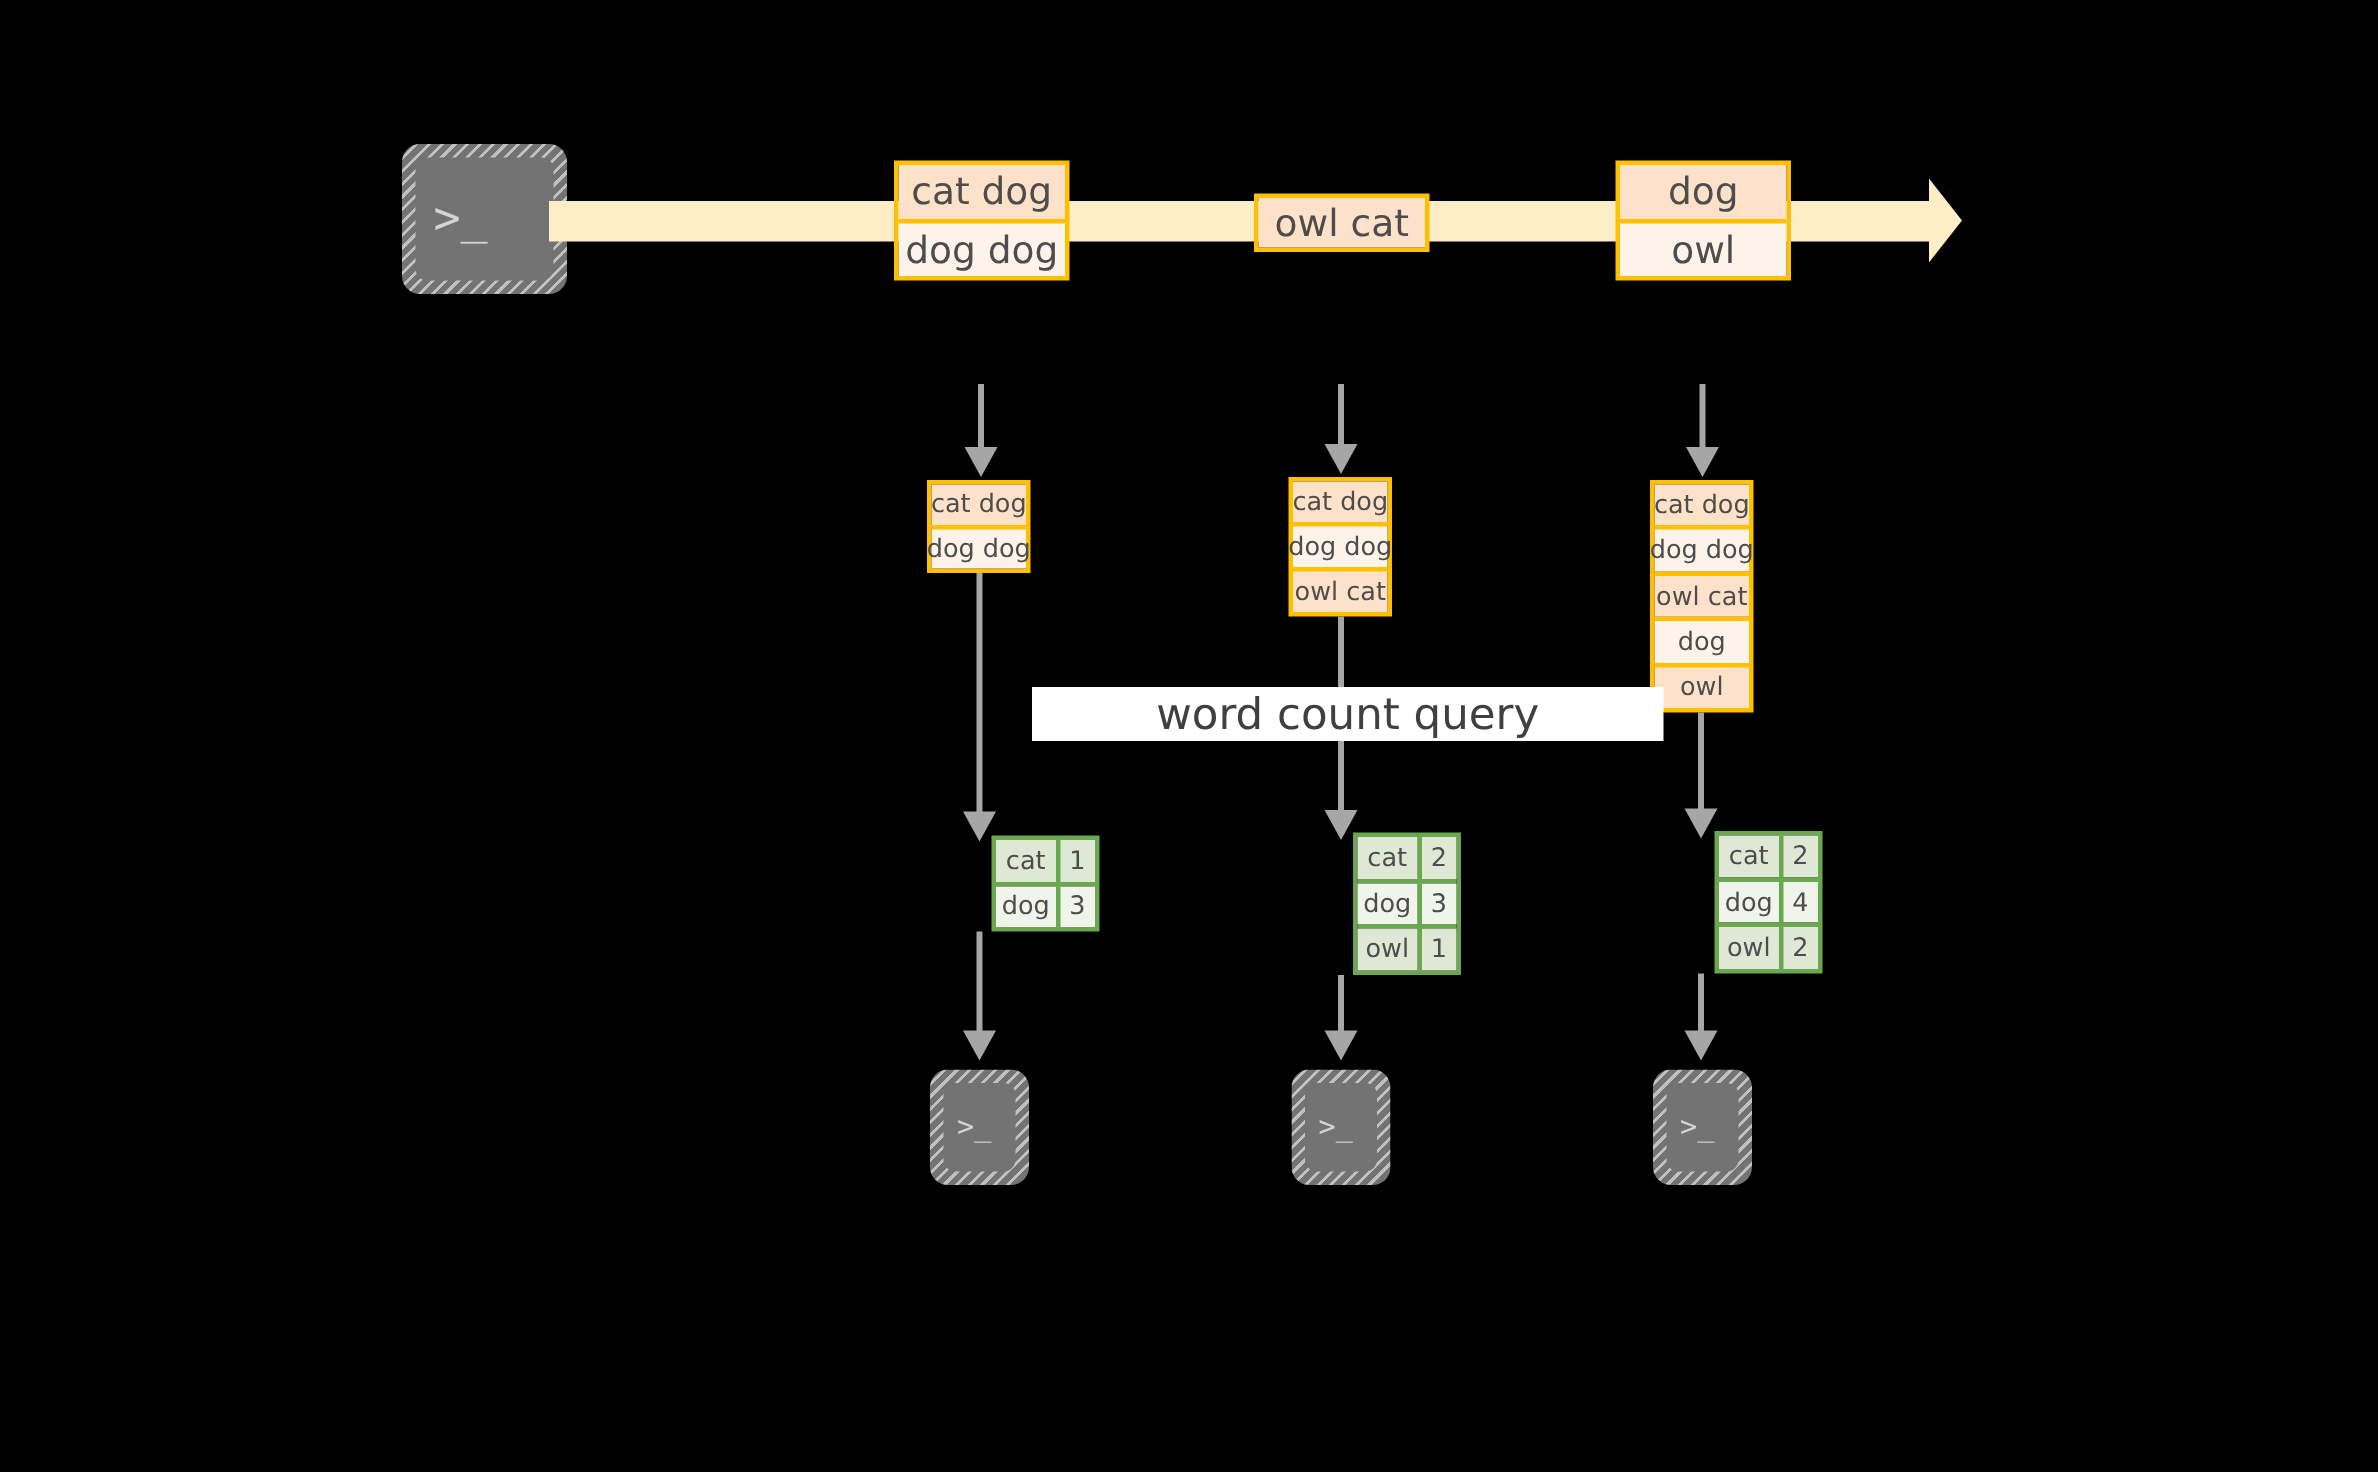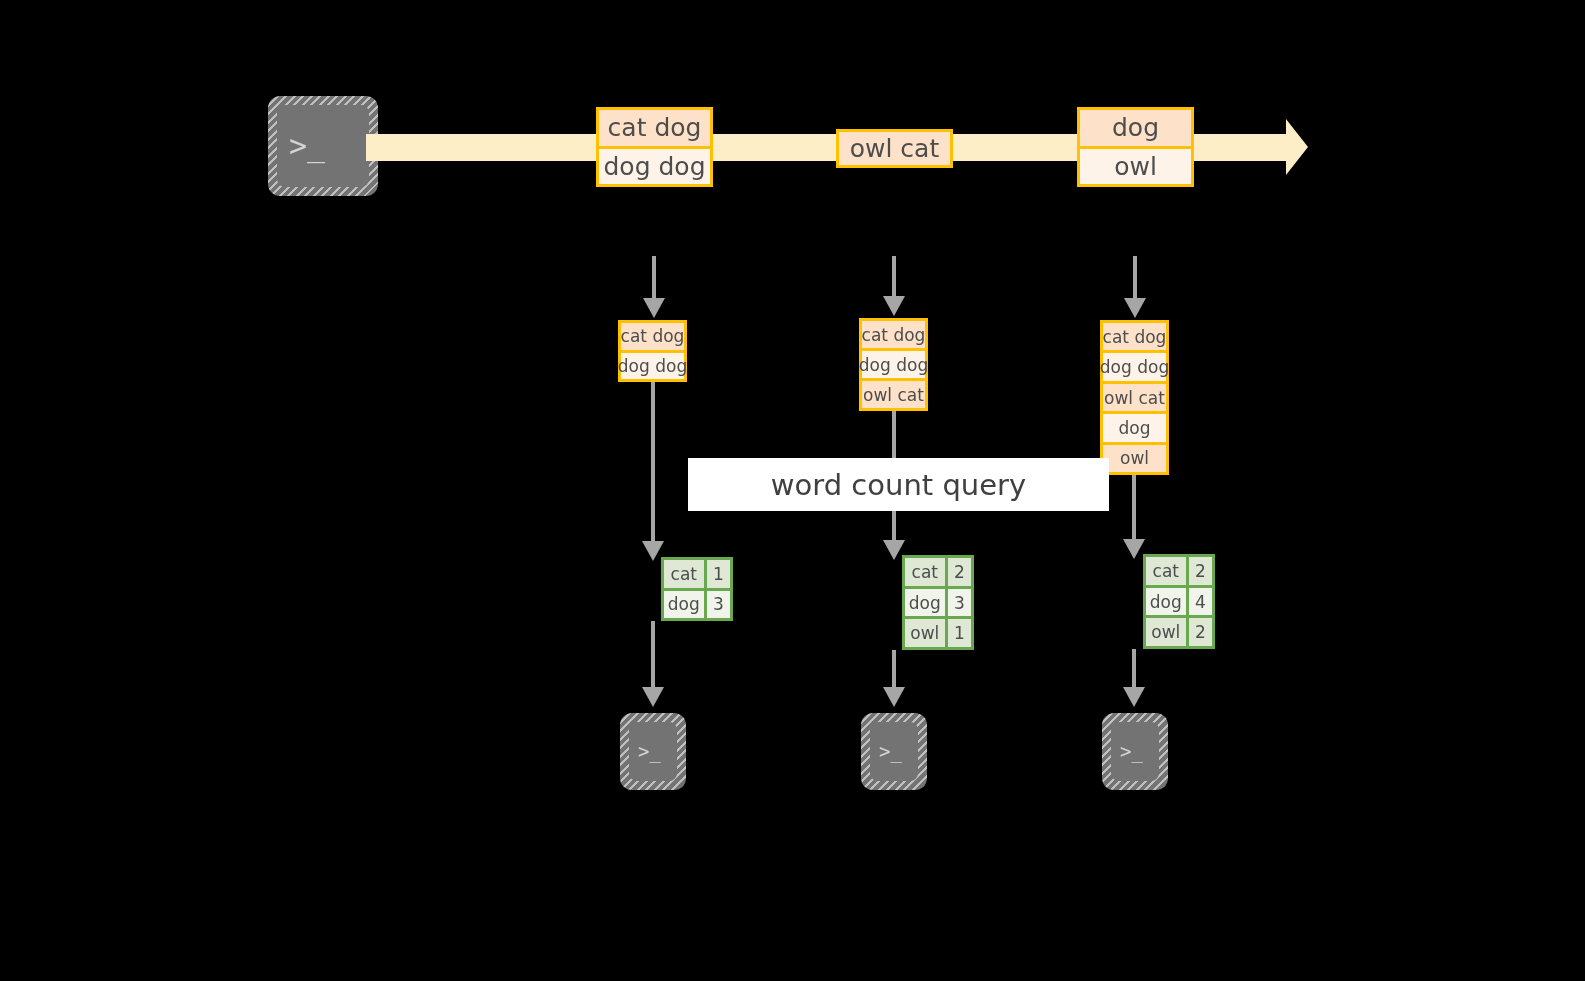--- a/index.html
+++ b/index.html
@@ -206,21 +206,21 @@
 
   <div class="vline" style="left:651px; top:382px; height:165px;"></div>
   <div class="vhead" style="left:642px; top:541px;"></div>
 
   <div class="vline" style="left:892px; top:411px; height:137px;"></div>
   <div class="vhead" style="left:883px; top:540px;"></div>
 
   <div class="vline" style="left:1132px; top:475px; height:72px;"></div>
   <div class="vhead" style="left:1123px; top:539px;"></div>
 
-  <div class="query-label" style="left:688px; top:458px; width:421px; height:53px;">
+  <div class="query-label" style="left:688px; top:458px; width:421px; height:36px;">
     <span>word count query</span>
   </div>
 
   <div class="gbox" style="left:618px; top:557px; width:72px; height:64px;">
     <div class="grow dark">
       <div class="gcell key">cat</div>
       <div class="gcell val">1</div>
     </div>
     <div class="grow light">
       <div class="gcell key">dog</div>

